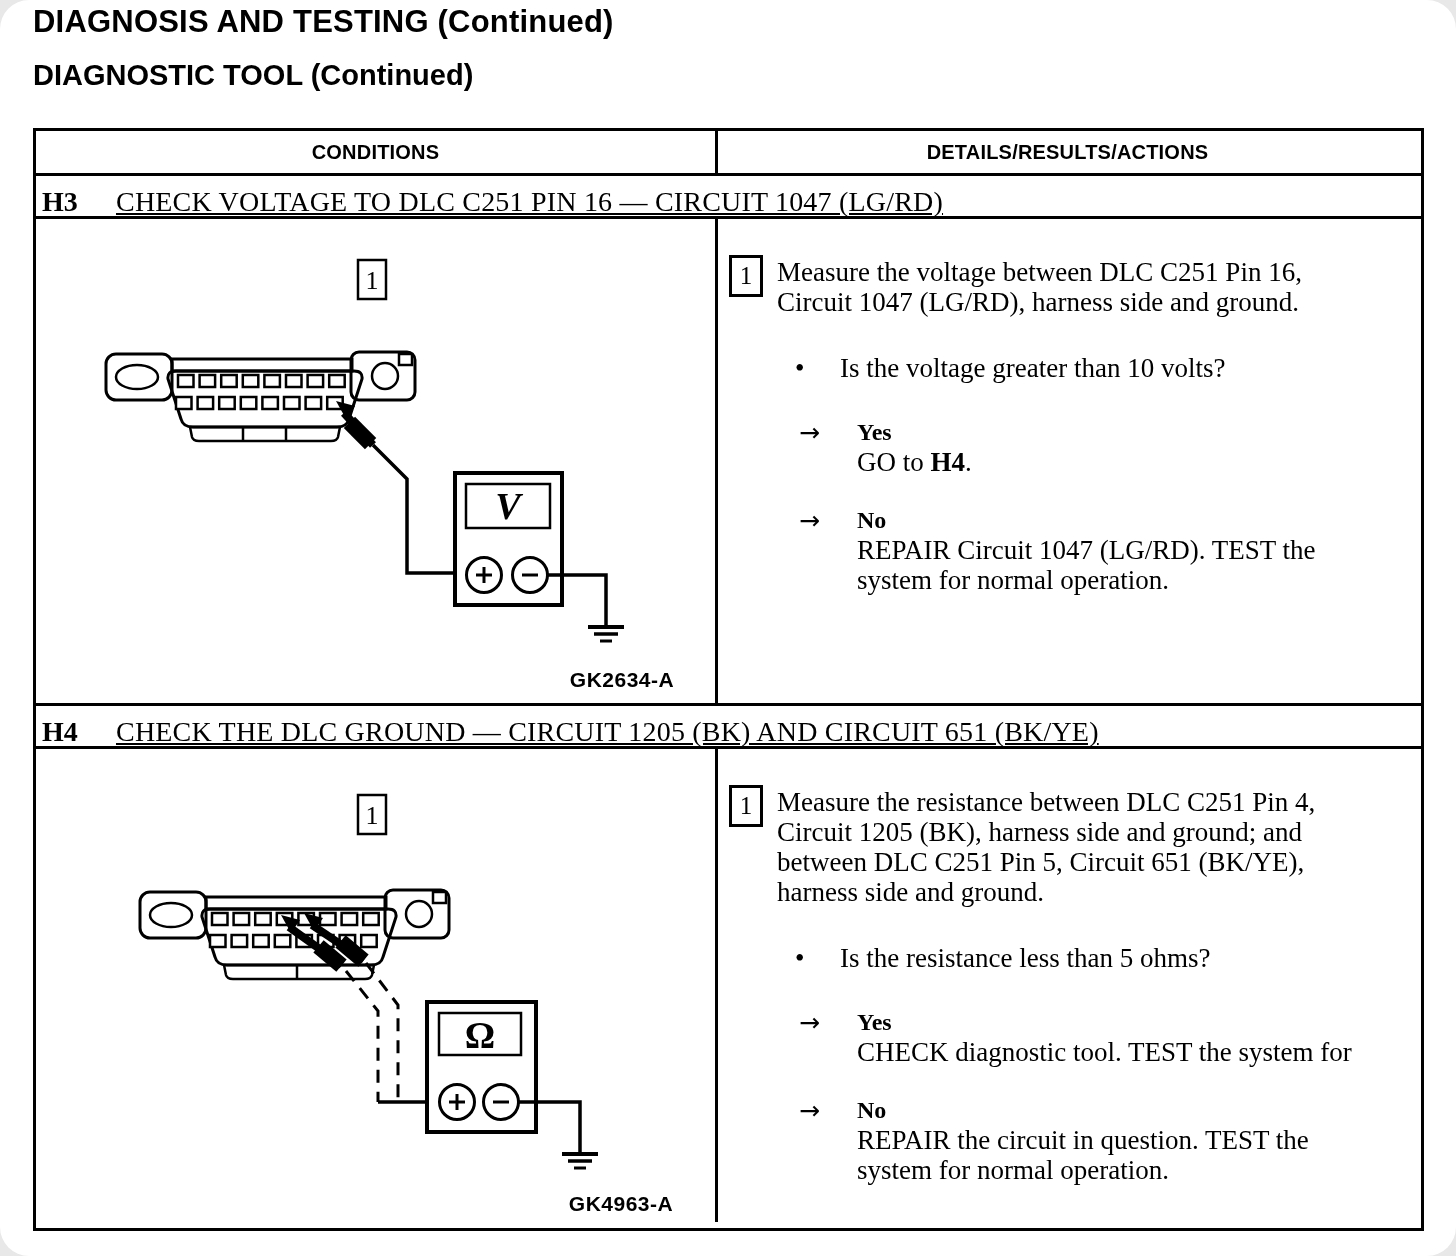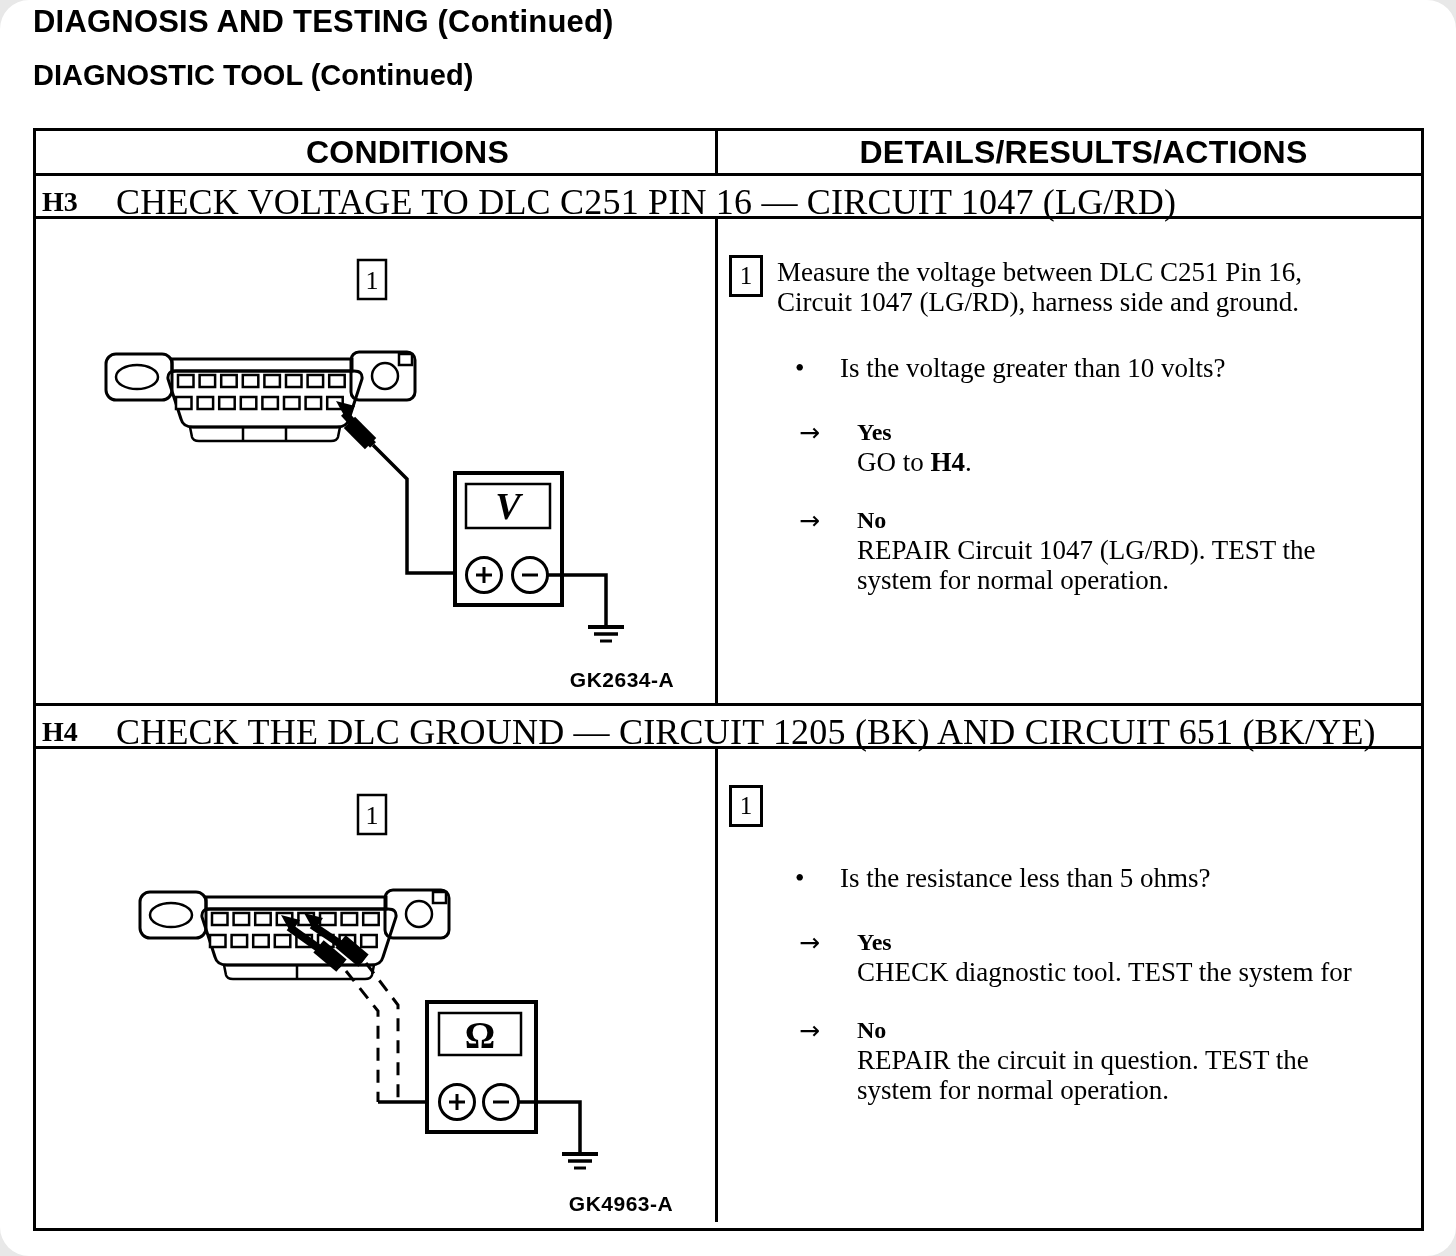--- a/index.html
+++ b/index.html
@@ -12,27 +12,27 @@
                 font-family:"Liberation Sans",sans-serif;font-weight:bold;font-size:29px;
                 line-height:34px;}
   #doc-subtitle .just{display:block;text-align:justify;text-align-last:justify;}
   
   #ptable{position:absolute;left:33px;top:128px;width:1385px;height:1097px;
           border:3px solid #000;background:#fff;}
   .hline{position:absolute;left:0;width:100%;height:3px;background:#000;}
   .vdiv{position:absolute;left:679px;width:3px;background:#000;}
   
   .th{position:absolute;top:0;height:42px;display:flex;align-items:center;justify-content:center;
-      font-family:"Liberation Sans",sans-serif;font-weight:bold;font-size:32px;letter-spacing:0.2px;margin-left:32px;}
+      font-family:"Liberation Sans",sans-serif;font-weight:bold;font-size:20px;letter-spacing:0.2px;}
   #th-left{left:0;width:679px;}
   #th-right{left:682px;right:4px;}
   
   .row-title{position:absolute;left:0;width:100%;height:52px;display:flex;align-items:center;}
   .row-id{font-weight:bold;font-size:28px;margin-left:6px;width:74px;}
-  .row-caption{font-size:36px;letter-spacing:0.2px;white-space:nowrap;text-decoration:underline;}
+  .row-caption{font-size:28px;letter-spacing:0.2px;white-space:nowrap;text-decoration:underline;}
   
   .cell-right{position:absolute;left:685px;right:0;font-size:27px;line-height:30px;}
   .step{display:flex;margin:0 0 36px 0;}
   .step-num{flex:0 0 auto;width:28px;height:36px;border:3px solid #000;display:flex;
             align-items:center;justify-content:center;font-size:25px;margin-right:14px;}
   .step-text{padding-top:2px;}
   .q-row{display:flex;margin:0 0 34px 66px;}
   .q-bullet{width:45px;font-size:27px;}
   .res{display:flex;margin:0 0 28px 70px;}
   .res-arrow{width:58px;font-family:"DejaVu Sans",sans-serif;font-size:25px;padding-top:1px;}
@@ -247,20 +247,26 @@
         <line x1="526" y1="405" x2="562" y2="405" class="ln" stroke-width="4"></line>
         <line x1="532" y1="412" x2="556" y2="412" class="ln" stroke-width="3.5"></line>
         <line x1="538" y1="419" x2="550" y2="419" class="ln" stroke-width="3"></line>
       </g>
       <text x="585" y="462" text-anchor="middle" class="cap-t">GK4963-A</text>
     </svg>
 
     <div class="cell-right" style="top:618px;height:473px;padding:36px 8px 0 8px;box-sizing:border-box;">
       <div class="step">
         <span class="step-num">1</span>
+        <div class="step-text">
+          <div>Measure the resistance between DLC C251 Pin 4,</div>
+          <div>Circuit 1205 (BK), harness side and ground; and</div>
+          <div>between DLC C251 Pin 5, Circuit 651 (BK/YE),</div>
+          <div>harness side and ground.</div>
+        </div>
       </div>
       <div class="q-row">
         <span class="q-bullet">•</span>
         <div>Is the resistance less than 5 ohms?</div>
       </div>
       <div class="res">
         <span class="res-arrow">→</span>
         <div>
           <div class="res-label">Yes</div>
           <div class="res-action">

